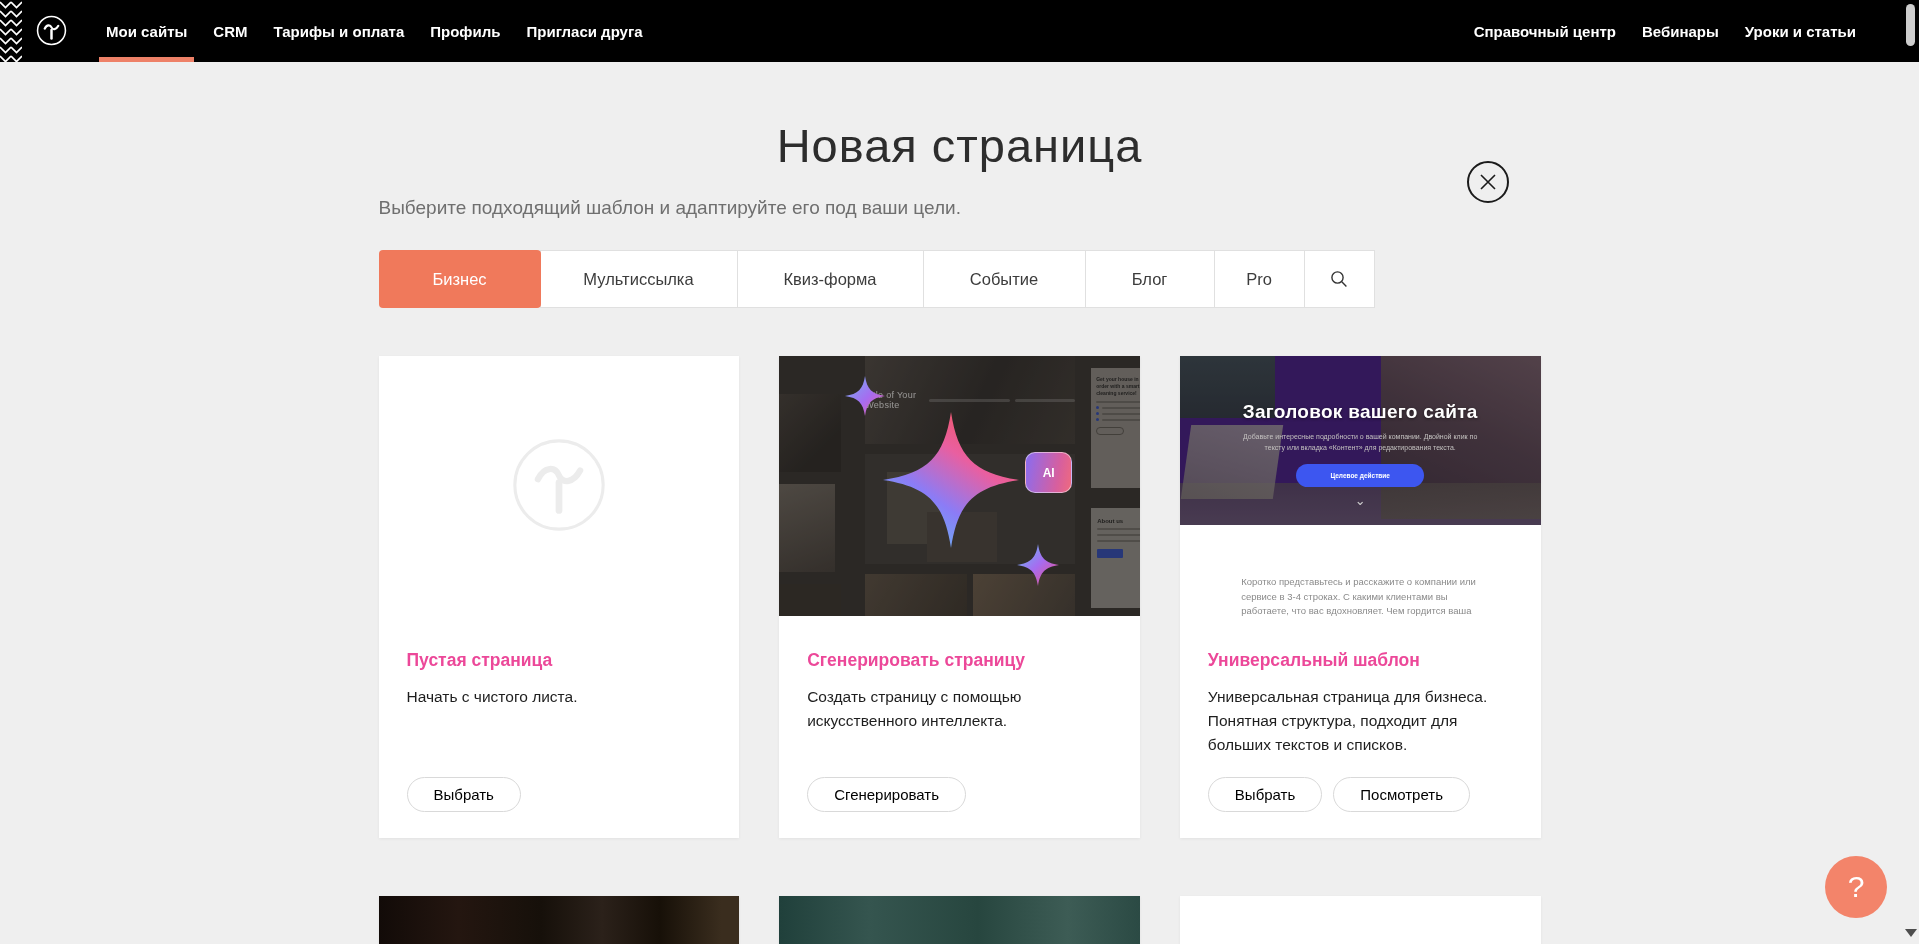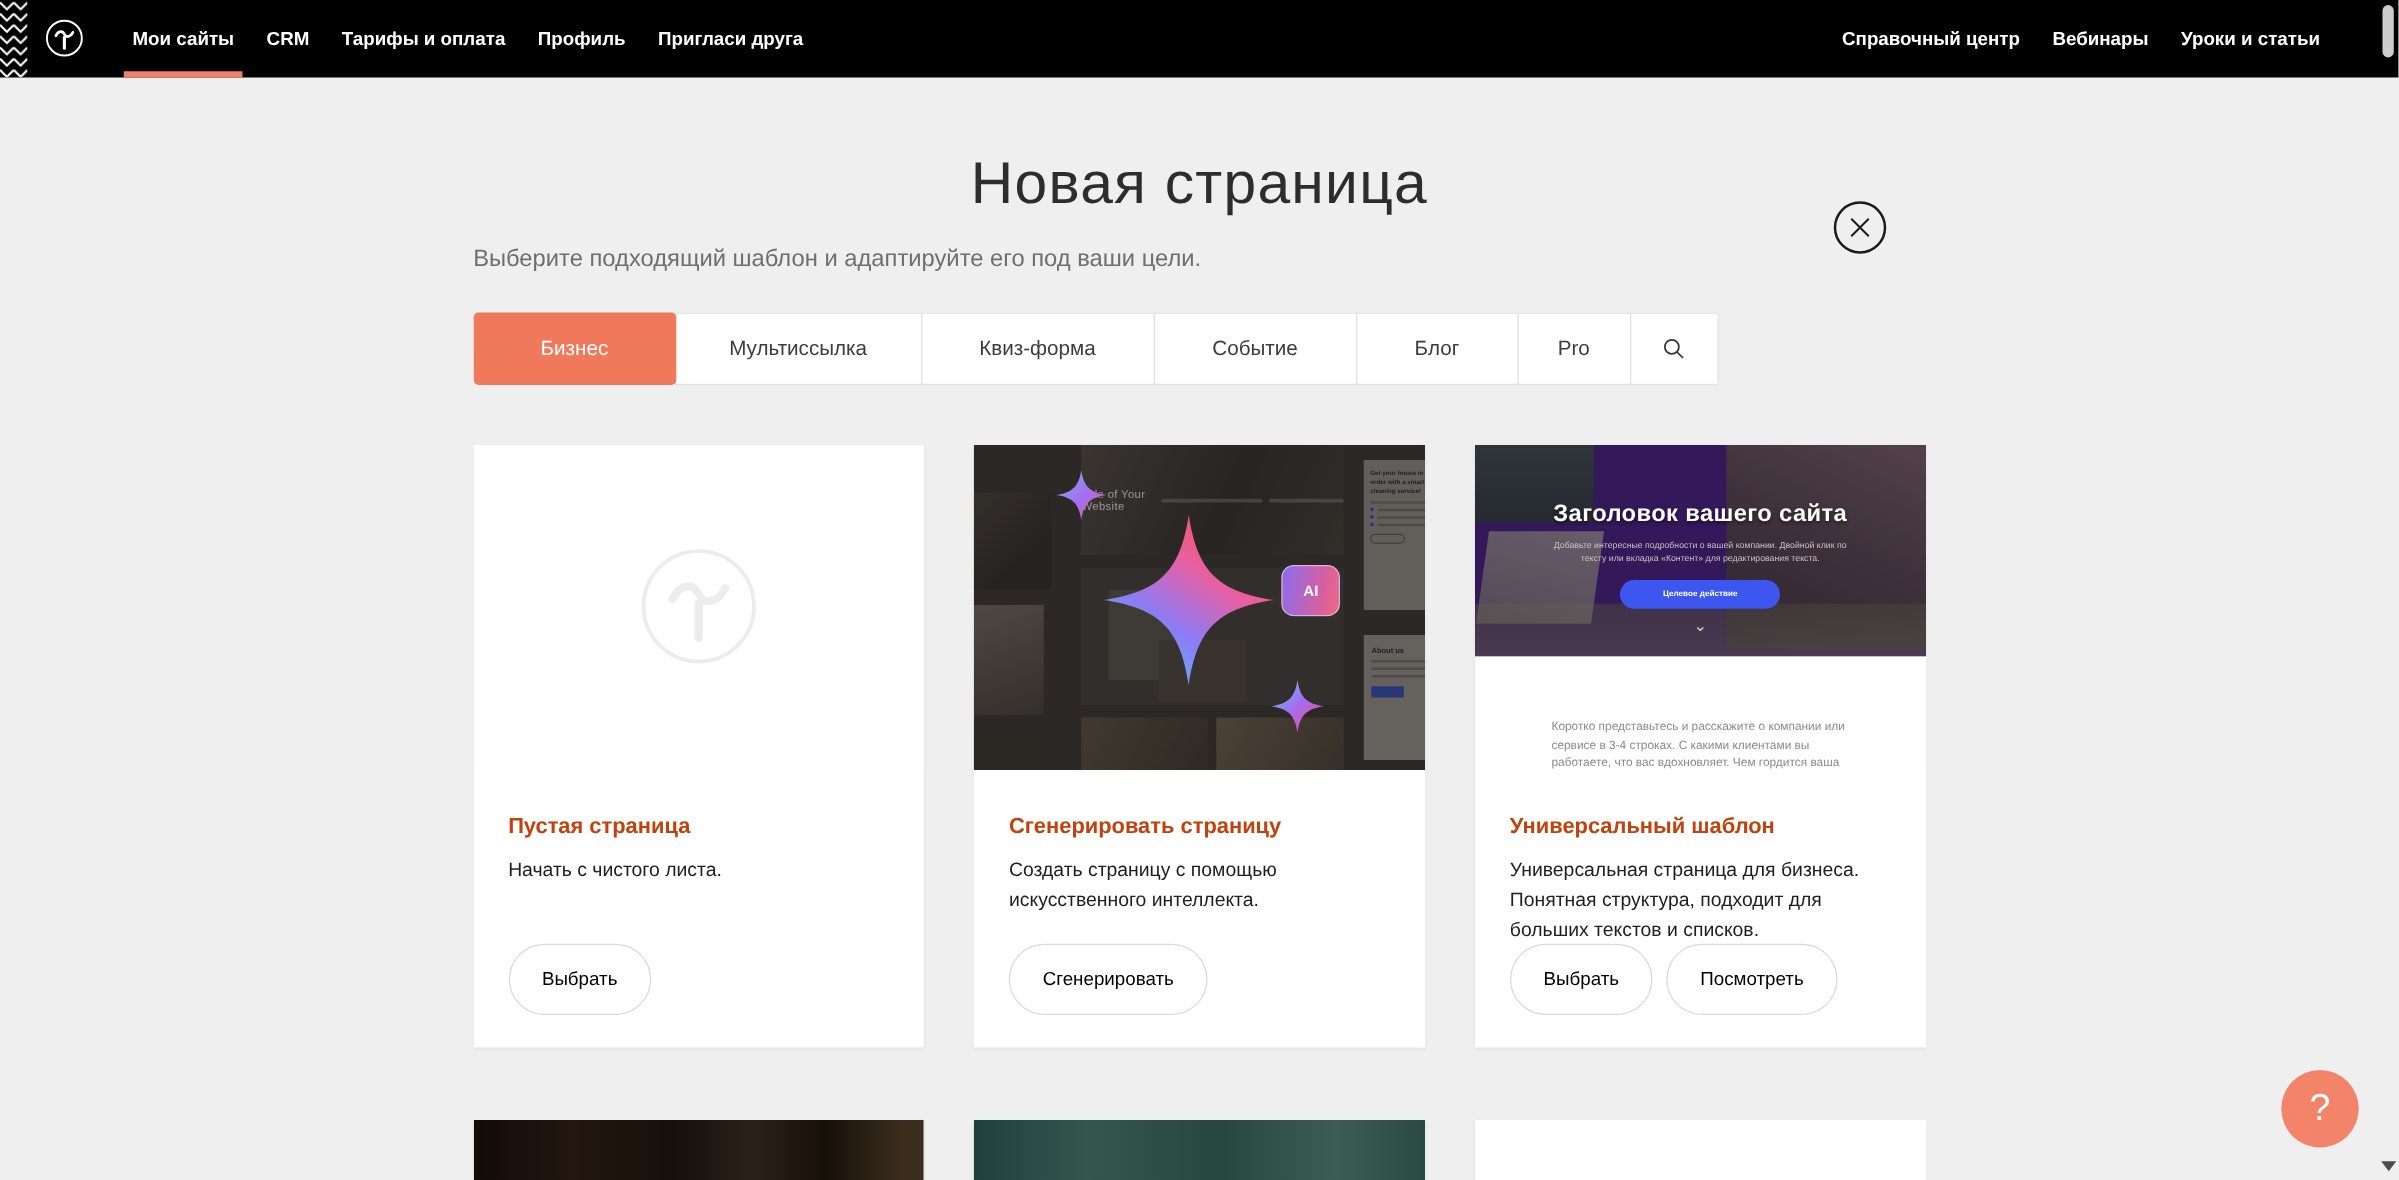--- a/index.html
+++ b/index.html
@@ -49,26 +49,26 @@
   .tab.active { background:#f0795b; color:#fff; border:none; border-radius:4px; z-index:2; }
   .tab.search { color:#333; }
 
   
   .grid { display:flex; gap:40px; margin-top:48px; }
   .grid.row2 { margin-top:58px; }
   .card { width:361px; height:482px; background:#fff; box-shadow:0 1px 3px rgba(0,0,0,.06);
     display:flex; flex-direction:column; overflow:hidden; }
   .preview { position:relative; height:260px; overflow:hidden; flex:0 0 260px; }
   .card-body { position:relative; flex:1; padding:34px 28px 28px 28px; }
-  .card-title { font-size:17.5px; font-weight:bold; color:#c2410c; }
+  .card-title { font-size:17.5px; font-weight:bold; color:#ec4899; }
   .card-desc { font-size:15.5px; color:#1e1e1e; line-height:1.55; margin-top:14px;
     max-width:300px; }
   .card-actions { position:absolute; left:28px; bottom:26px; display:flex; gap:11px; }
   .pill-btn { background:#fff; border:1px solid #d9d9d9; border-radius:50px;
-    padding:19px 26px; font-size:15px; color:#000; cursor:pointer;
+    padding:8px 26px; font-size:15px; color:#000; cursor:pointer;
     font-family:"Liberation Sans","DejaVu Sans",sans-serif; }
 
   
   .preview.blank { background:#fff; }
   .watermark { position:absolute; left:50%; top:129px; transform:translate(-50%,-50%);
     width:96px; height:96px; opacity:1; }
 
   
   .preview.collage { background:#363230; }
   .tile { position:absolute; }

